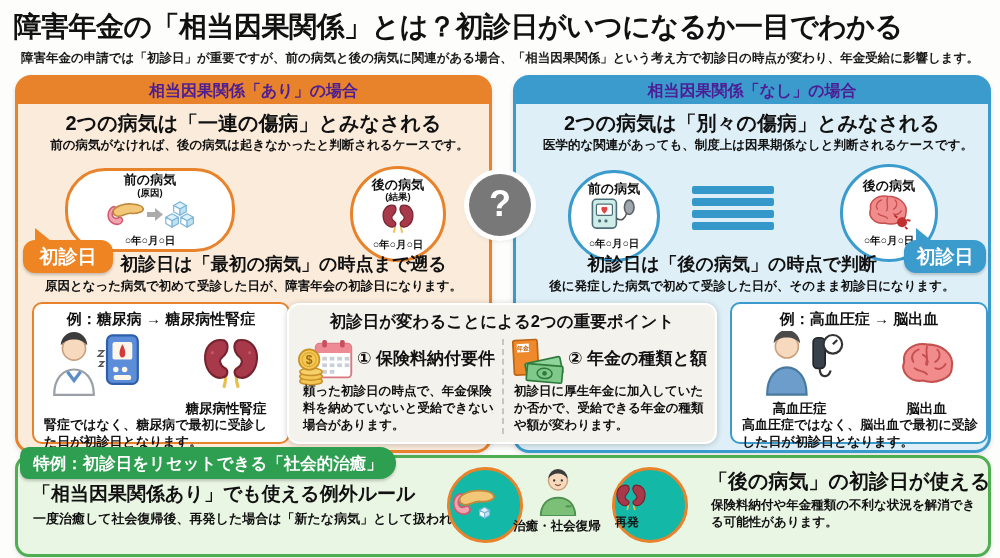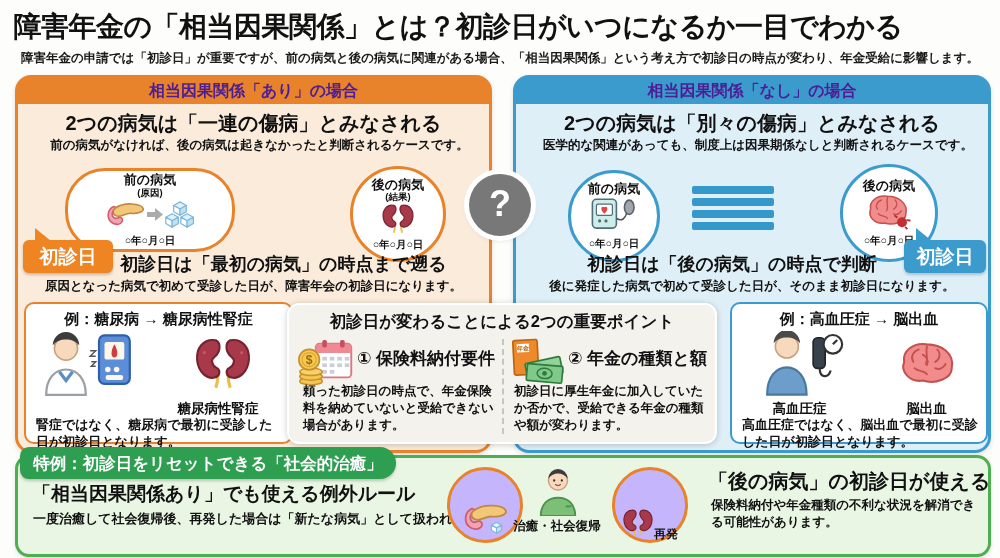--- a/index.html
+++ b/index.html
@@ -29,34 +29,34 @@
   .node-date{font-size:10.5px;font-weight:700;line-height:1.2;}
   .icon-row{display:flex;align-items:center;gap:2px;margin:1px 0;}
 
   .stadium{left:47px;top:90px;width:164px;height:78px;border:3px solid #E8832B;border-radius:40px;}
   .circle-o{border:3px solid #E8832B;border-radius:50%;}
   .circle-b{border:3px solid #3B9BCD;border-radius:50%;}
   .node-kid{left:332px;top:88px;width:90px;height:90px;}
   .node-bp{left:52px;top:92px;width:86px;height:86px;}
   .node-brain{left:324px;top:86px;width:92px;height:92px;}
 
-  .shoshinbi{height:33px;border-radius:6px;color:#fff;font-size:19px;font-weight:800;
+  .shoshinbi{height:33px;border-radius:12px;color:#fff;font-size:19px;font-weight:800;
              text-align:center;line-height:33px;box-shadow:0 2px 3px rgba(0,0,0,.2);}
   .shoshinbi .tail{position:absolute;top:-12px;left:12px;width:0;height:0;
                    border-bottom:13px solid currentColor;border-right:16px solid transparent;}
   .badge-orange{left:5px;top:162px;width:90px;background:#EE8422;color:#fff;}
   .badge-orange .tail{border-bottom-color:#EE8422;}
   .badge-blue{left:388px;top:162px;width:82px;background:#3B9BCD;color:#fff;}
   .badge-blue .tail{border-bottom-color:#3B9BCD;}
 
   .rule-heading{top:174px;font-size:18px;font-weight:800;}
   .rule-text{top:200px;font-size:12.5px;font-weight:600;}
 
   .example{top:224px;height:138px;background:#fff;border-radius:10px;}
-  .example-ari{left:6px;width:254px;border:2.5px solid #E8832B;padding-left:11px;}
+  .example-ari{left:14px;width:254px;border:2.5px solid #E8832B;}
   .example-nashi{left:214px;width:254px;border:2.5px solid #3B9BCD;}
   .example-title{top:6px;left:0;right:0;font-size:15px;font-weight:800;}
   .example-label{top:96px;font-size:13.5px;font-weight:800;text-align:center;}
   .example-text{left:10px;right:8px;top:112px;font-size:13px;font-weight:700;line-height:1.32;}
 
   .points-box{left:287px;top:303px;width:426px;height:137px;background:#F4F2EC;
               border:2px solid #fff;border-radius:12px;box-shadow:0 1px 6px rgba(0,0,0,.2);}
   .points-title{top:6px;left:0;right:0;font-size:16.5px;font-weight:800;}
   .points-divider{left:50%;top:34px;bottom:8px;border-left:2px dashed #C6C6BC;}
   .point{top:30px;width:203px;height:102px;}
@@ -72,22 +72,22 @@
   .equals{left:176px;top:108px;display:flex;flex-direction:column;gap:4.5px;}
   .equals span{display:block;width:82px;height:7.5px;border-radius:2px;background:#3598CB;}
 
   .special{left:15px;top:455px;width:970px;height:96px;background:#EAF6E4;
            border:3px solid #4FAE51;border-radius:14px;box-shadow:0 2px 4px rgba(0,0,0,.1);}
   .special-badge{left:20px;top:447px;width:376px;height:32px;background:#2E9E50;color:#fff;
                  border-radius:10px 18px 18px 10px;font-size:16.5px;font-weight:800;
                  text-align:center;line-height:32px;box-shadow:0 2px 3px rgba(0,0,0,.2);}
   .special-heading{left:32px;top:481px;font-size:19px;font-weight:800;}
   .special-sub{left:33px;top:510px;font-size:13px;font-weight:600;}
-  .mini-circle{width:70px;height:70px;background:#c4b5fd;border:3px solid #E8832B;border-radius:50%;
-               display:flex;flex-direction:row;align-items:flex-end;justify-content:center;}
+  .mini-circle{width:70px;height:70px;background:#14b8a6;border:3px solid #E8832B;border-radius:50%;
+               display:flex;flex-direction:column;align-items:flex-start;justify-content:center;}
   .relapse-label{font-size:12px;font-weight:800;line-height:1;margin-top:1px;}
   .cure-label{left:497px;top:518px;width:120px;font-size:12.5px;font-weight:800;text-align:center;}
   .special-right-heading{left:708px;top:468px;font-size:20px;font-weight:800;}
   .special-right-text{left:711px;top:497px;width:268px;font-size:12.5px;font-weight:600;line-height:1.35;}
 </style>
 </head>
 <body>
 
 <div class="page">
 

